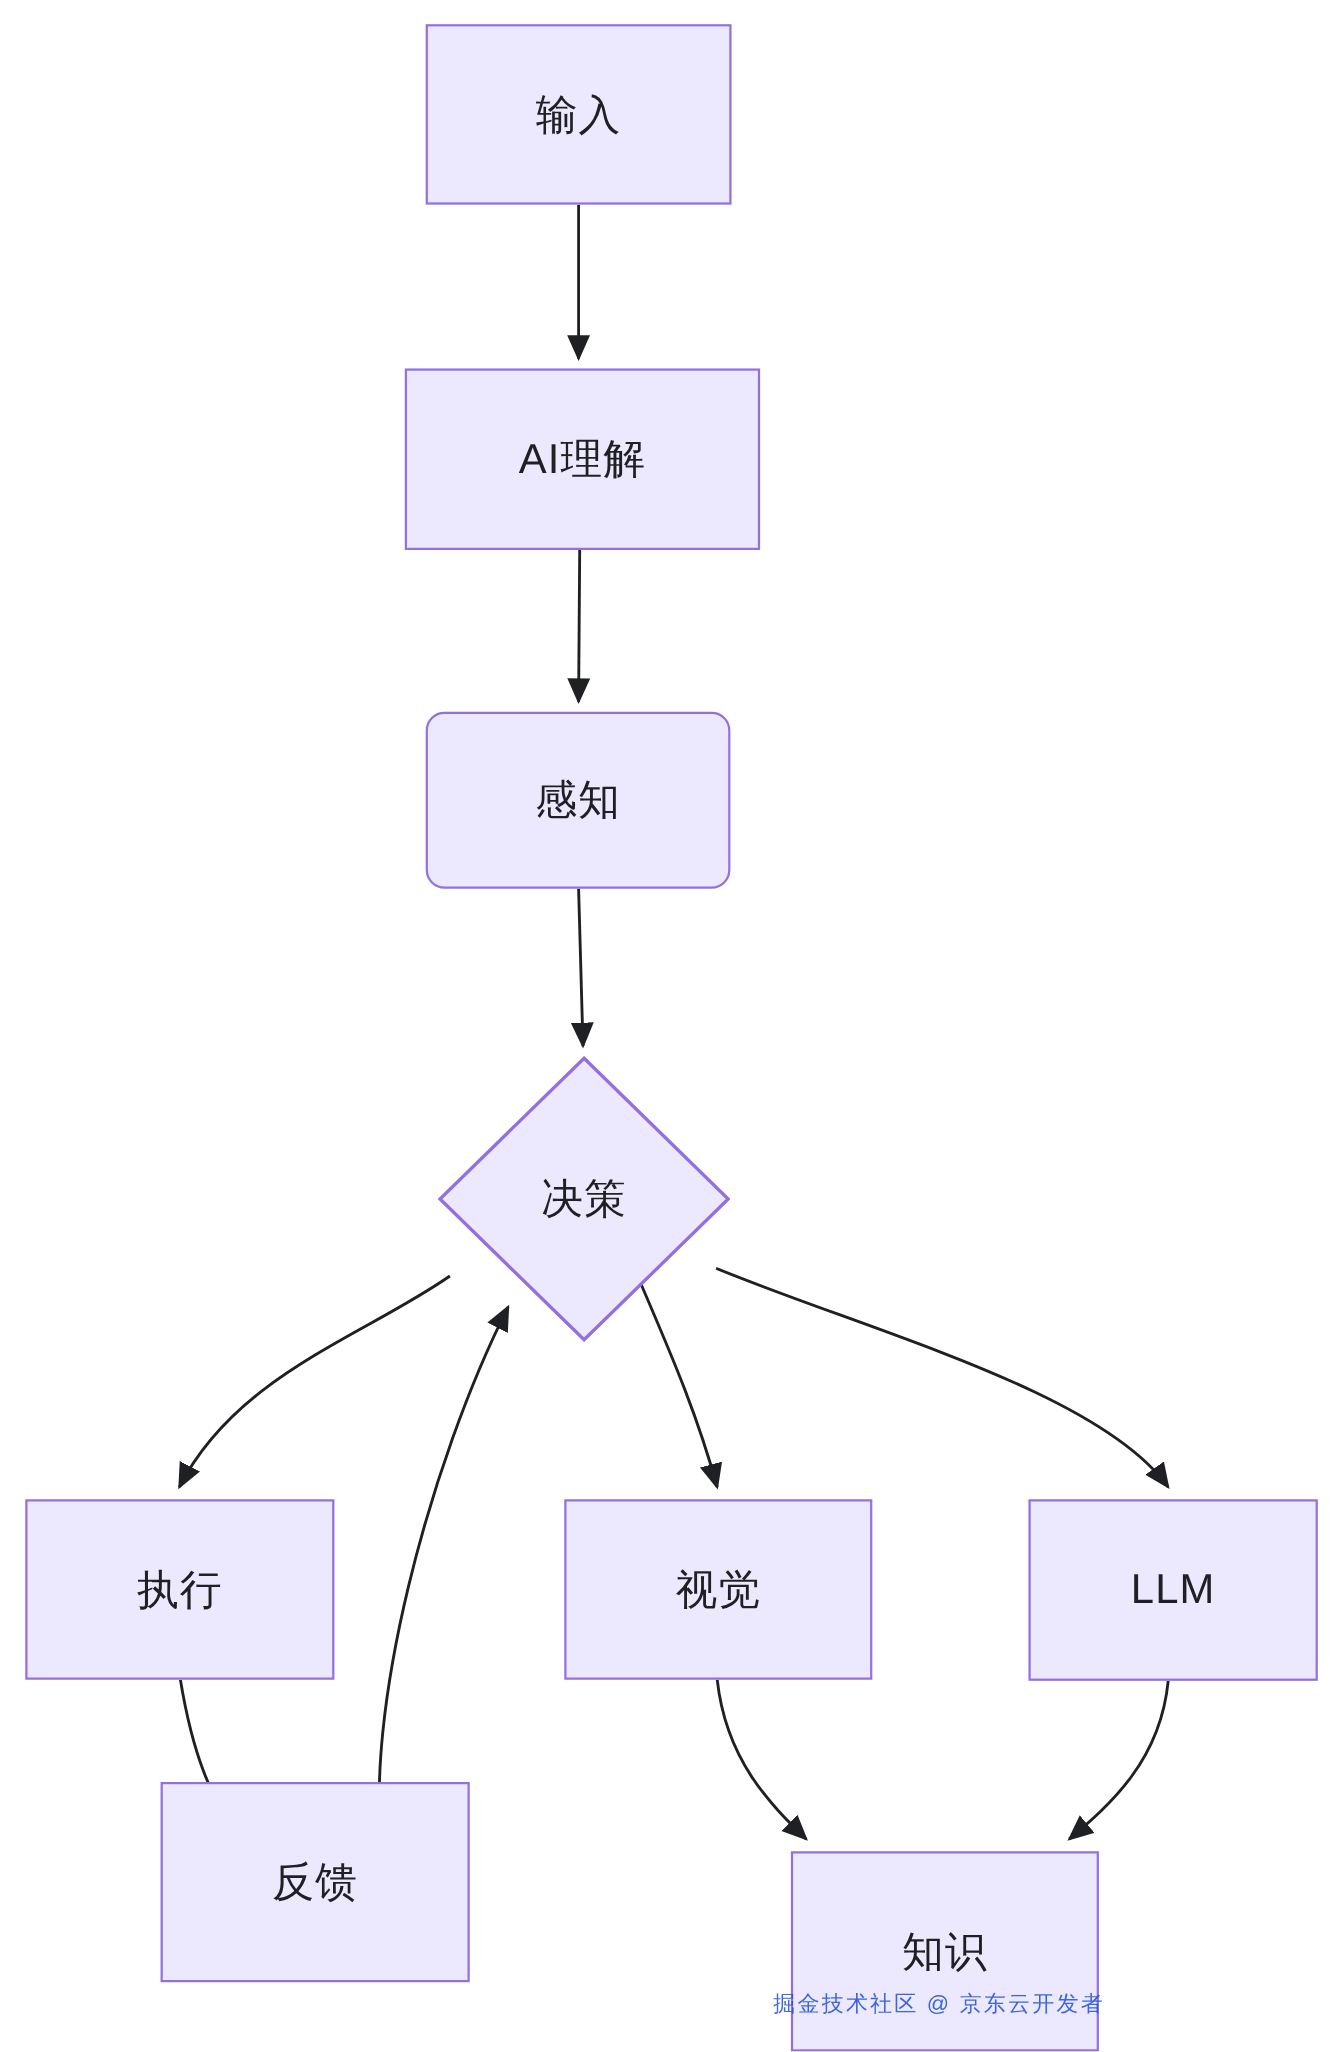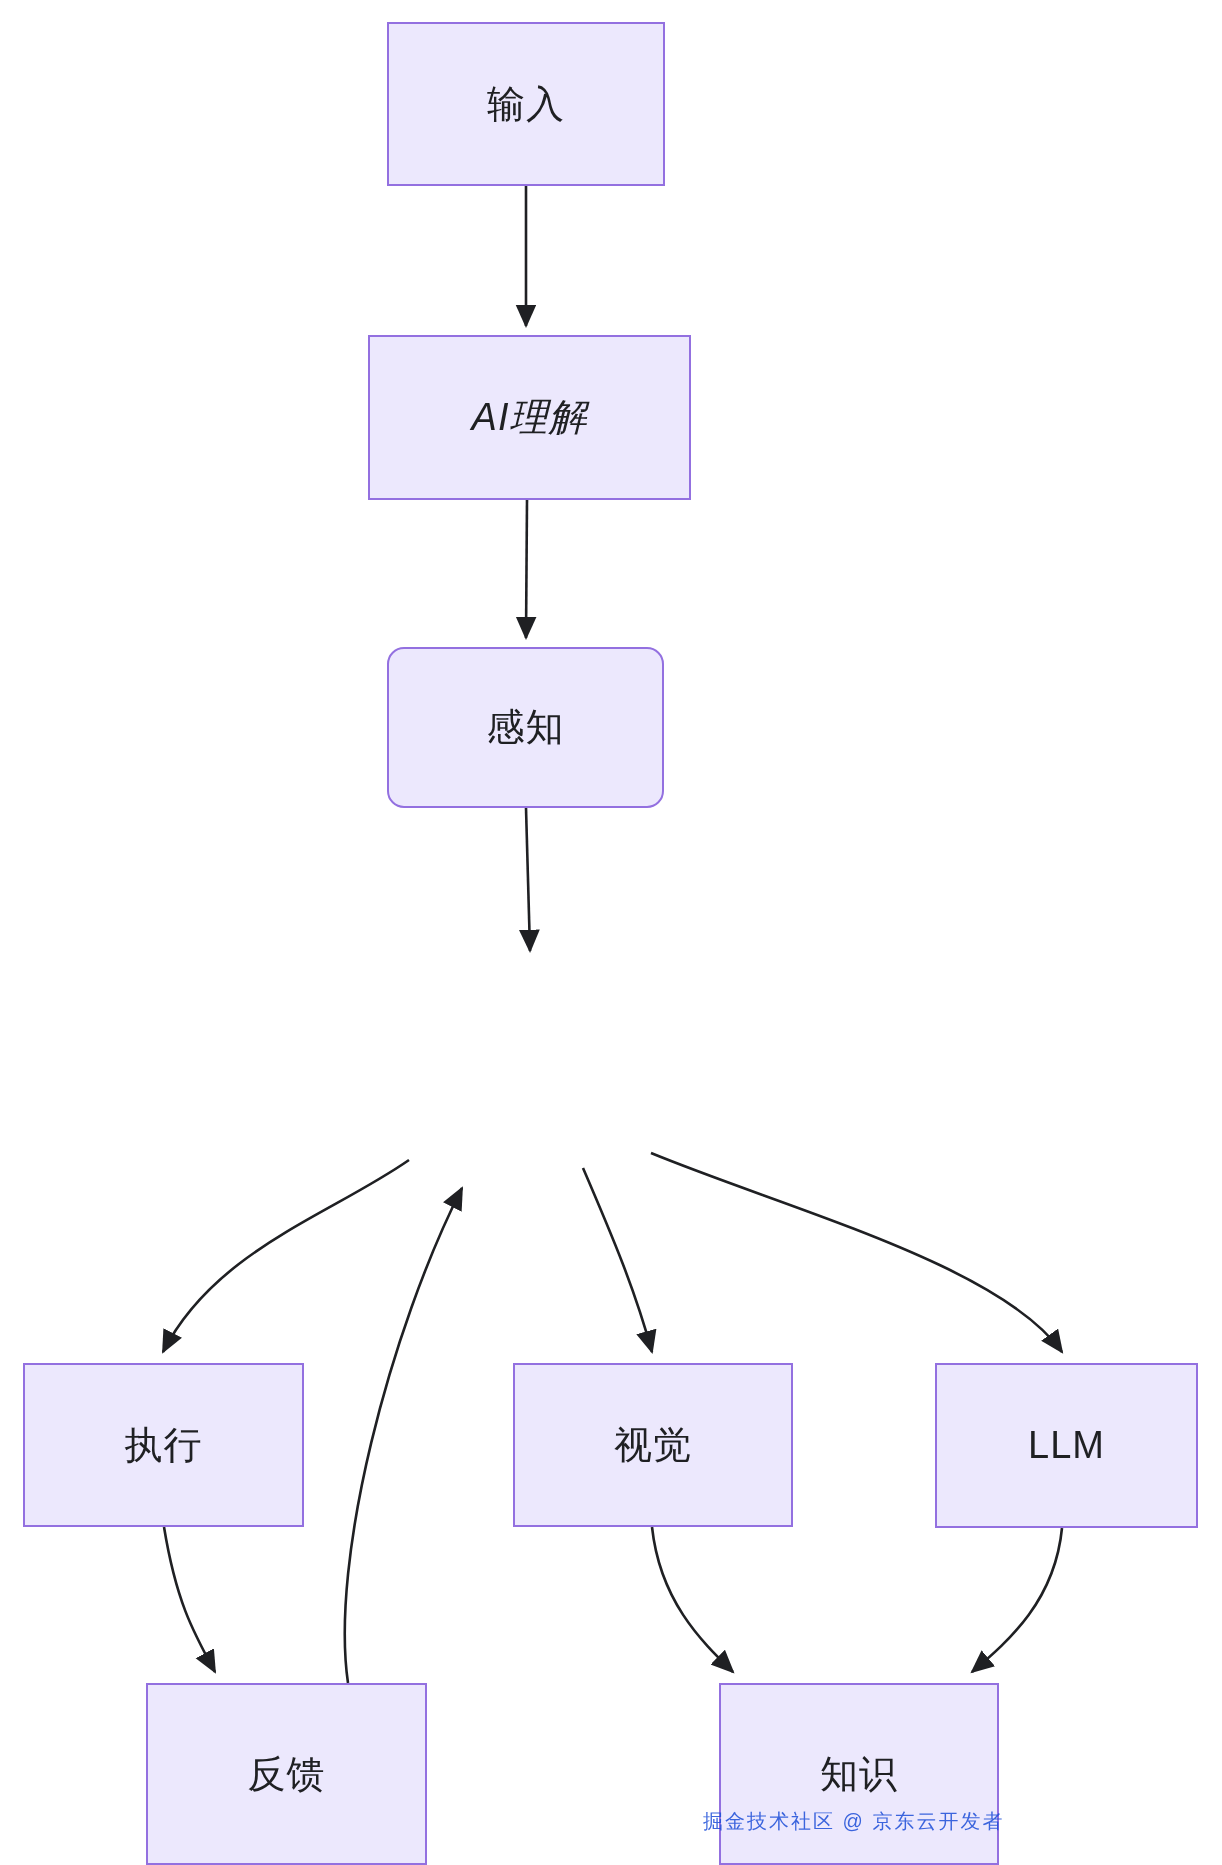--- a/index.html
+++ b/index.html
@@ -59,42 +59,48 @@
 
     <path d="M1062,1528 C1055,1600 1010,1640 972,1672" stroke="#1f2023" stroke-width="2.6" fill="none" marker-end="url(#ah)"></path>
 
     <path d="M348,1683 C330,1560 390,1330 462,1188" stroke="#1f2023" stroke-width="2.6" fill="none" marker-end="url(#ah)"></path>
   </svg>
 
   <div class="node" style="left:387px;top:22px;width:278px;height:164px;">
     <span>输入</span>
   </div>
 
-  <div class="node" style="left:368px;top:335px;width:323px;height:165px;font-style:italic;">
+  <div class="node" style="left:368px;top:335px;width:323px;height:165px;">
     <span>AI理解</span>
   </div>
 
   <div class="node" style="left:387px;top:647px;width:277px;height:161px;border-radius:17px;">
     <span>感知</span>
   </div>
 
+  <div class="diamond-wrap" style="left:398px;top:960px;width:266px;height:260px;">
+    <svg width="266" height="260">
+      <polygon points="133,2 264,130 133,258 2,130" fill="#ece8fd" stroke="#9370e0" stroke-width="3"></polygon>
+    </svg>
+    <div class="diamond-label">决策</div>
+  </div>
 
   <div class="node" style="left:23px;top:1363px;width:281px;height:164px;">
     <span>执行</span>
   </div>
 
   <div class="node" style="left:935px;top:1363px;width:263px;height:165px;">
     <span>LLM</span>
   </div>
 
   <div class="node" style="left:513px;top:1363px;width:280px;height:164px;">
     <span>视觉</span>
   </div>
 
-  <div class="node" style="left:146px;top:1683px;width:281px;height:182px;">
+  <div class="node" style="left:146px;top:1620px;width:281px;height:182px;">
     <span>反馈</span>
   </div>
 
   <div class="node" style="left:719px;top:1683px;width:280px;height:182px;">
     <span>知识</span>
   </div>
 
   <div class="watermark" style="left:703px;top:1808px;">掘金技术社区 @ 京东云开发者</div>
 
 </div>

